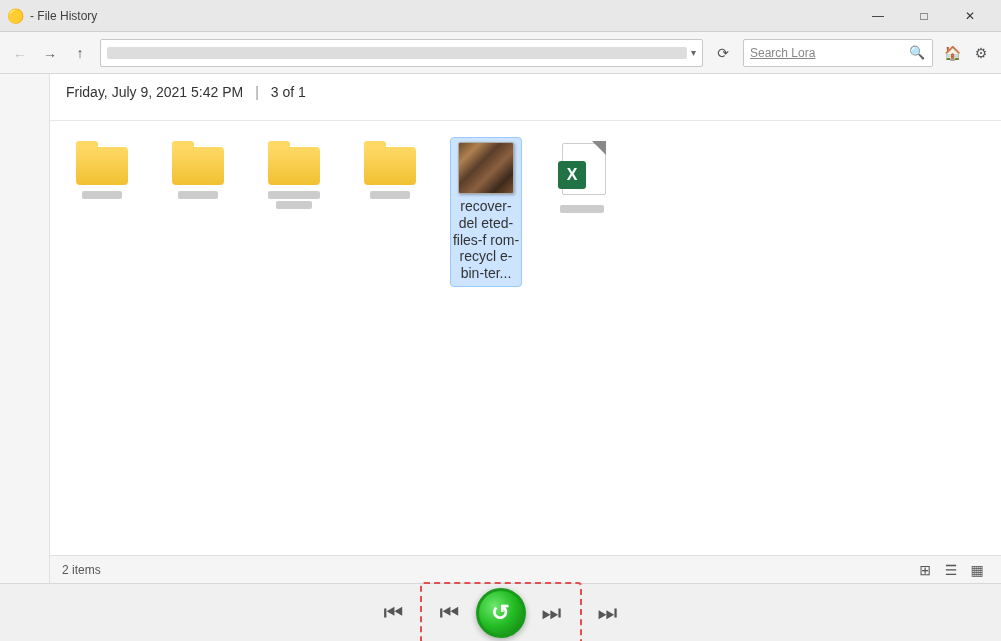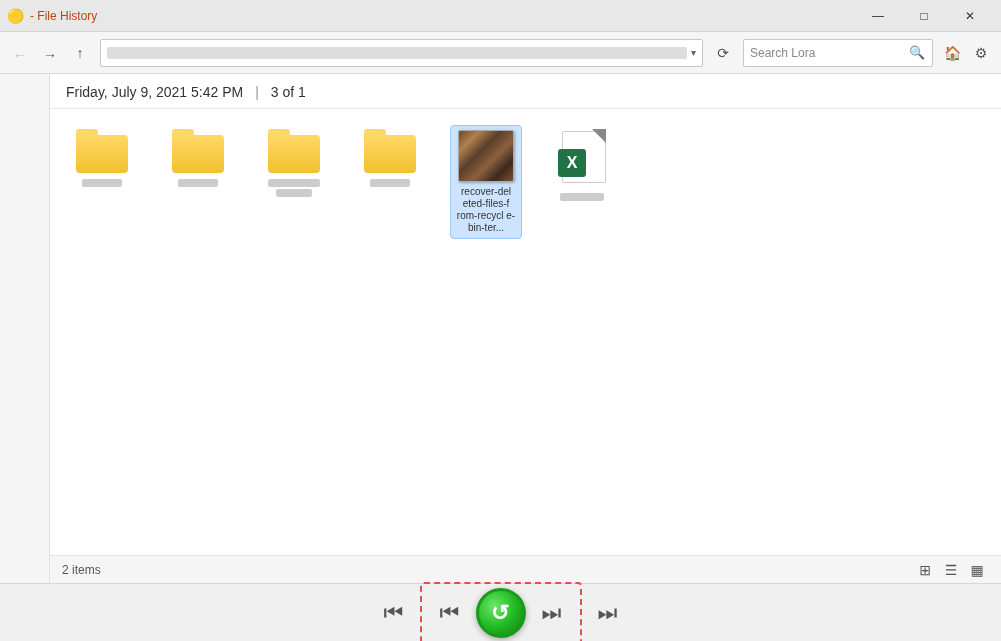--- a/index.html
+++ b/index.html
@@ -28,21 +28,21 @@
       height: 16px;
       margin-right: 6px;
       display: flex;
       align-items: center;
       justify-content: center;
       font-size: 14px;
     }
     .title-bar-text {
       flex: 1;
       font-size: 12px;
-      color: #c2410c;
+      color: #404040;
     }
     .title-bar-controls {
       display: flex;
       gap: 0;
     }
     .title-bar-btn {
       width: 46px;
       height: 32px;
       border: none;
       background: transparent;
@@ -122,20 +122,21 @@
       display: flex;
       align-items: center;
       padding: 0 6px;
       border-radius: 2px;
       margin-left: 4px;
     }
     .search-text {
       flex: 1;
       font-size: 12px;
       color: #888;
+      text-decoration: underline;
     }
     .search-icon-btn {
       color: #666;
       font-size: 13px;
     }
     .nav-right-btns {
       display: flex;
       margin-left: 4px;
     }
 
@@ -156,21 +157,21 @@
     
     .content-panel {
       flex: 1;
       background: white;
       display: flex;
       flex-direction: column;
       position: relative;
     }
 
     .date-header {
-      padding: 10px 16px 8px 16px;
+      padding: 10px 16px 20px 16px;
       font-size: 14px;
       color: #333;
       border-bottom: 1px solid #e8e8e8;
       display: flex;
       align-items: center;
       gap: 12px;
     }
     .date-divider {
       color: #999;
     }
@@ -450,21 +451,21 @@
           <div style="width:40px;height:8px;background:#ccc;border-radius:2px;margin:2px auto;"></div>
         </div>
       </div>
 
       <div class="file-item selected-file" style="border-radius:4px;">
         <div class="recover-img" style="
           width:56px;height:52px;border-radius:2px;border:1px solid #aaa;
           background: linear-gradient(135deg, #6b4c2a 0%, #b08050 20%, #5a3e2a 40%, #8c6040 60%, #3d2a1c 80%, #7a5030 100%);
           box-shadow: 1px 1px 3px rgba(0,0,0,0.3);
         "></div>
-        <div class="file-label" style="color:#333;font-size:10px;line-height:1.2;width:68px;">recover-del
+        <div class="file-label" style="color:#333;font-size:14px;line-height:1.2;width:68px;">recover-del
 eted-files-f
 rom-recycl
 e-bin-ter...</div>
       </div>
 
       <div class="file-item">
         <div class="excel-icon">
           <div class="excel-body"></div>
           <div class="excel-badge">X</div>
           <div style="position:absolute;top:0;right:0;width:0;height:0;border-style:solid;border-width:0 14px 14px 0;border-color:transparent #888 transparent transparent;"></div>

